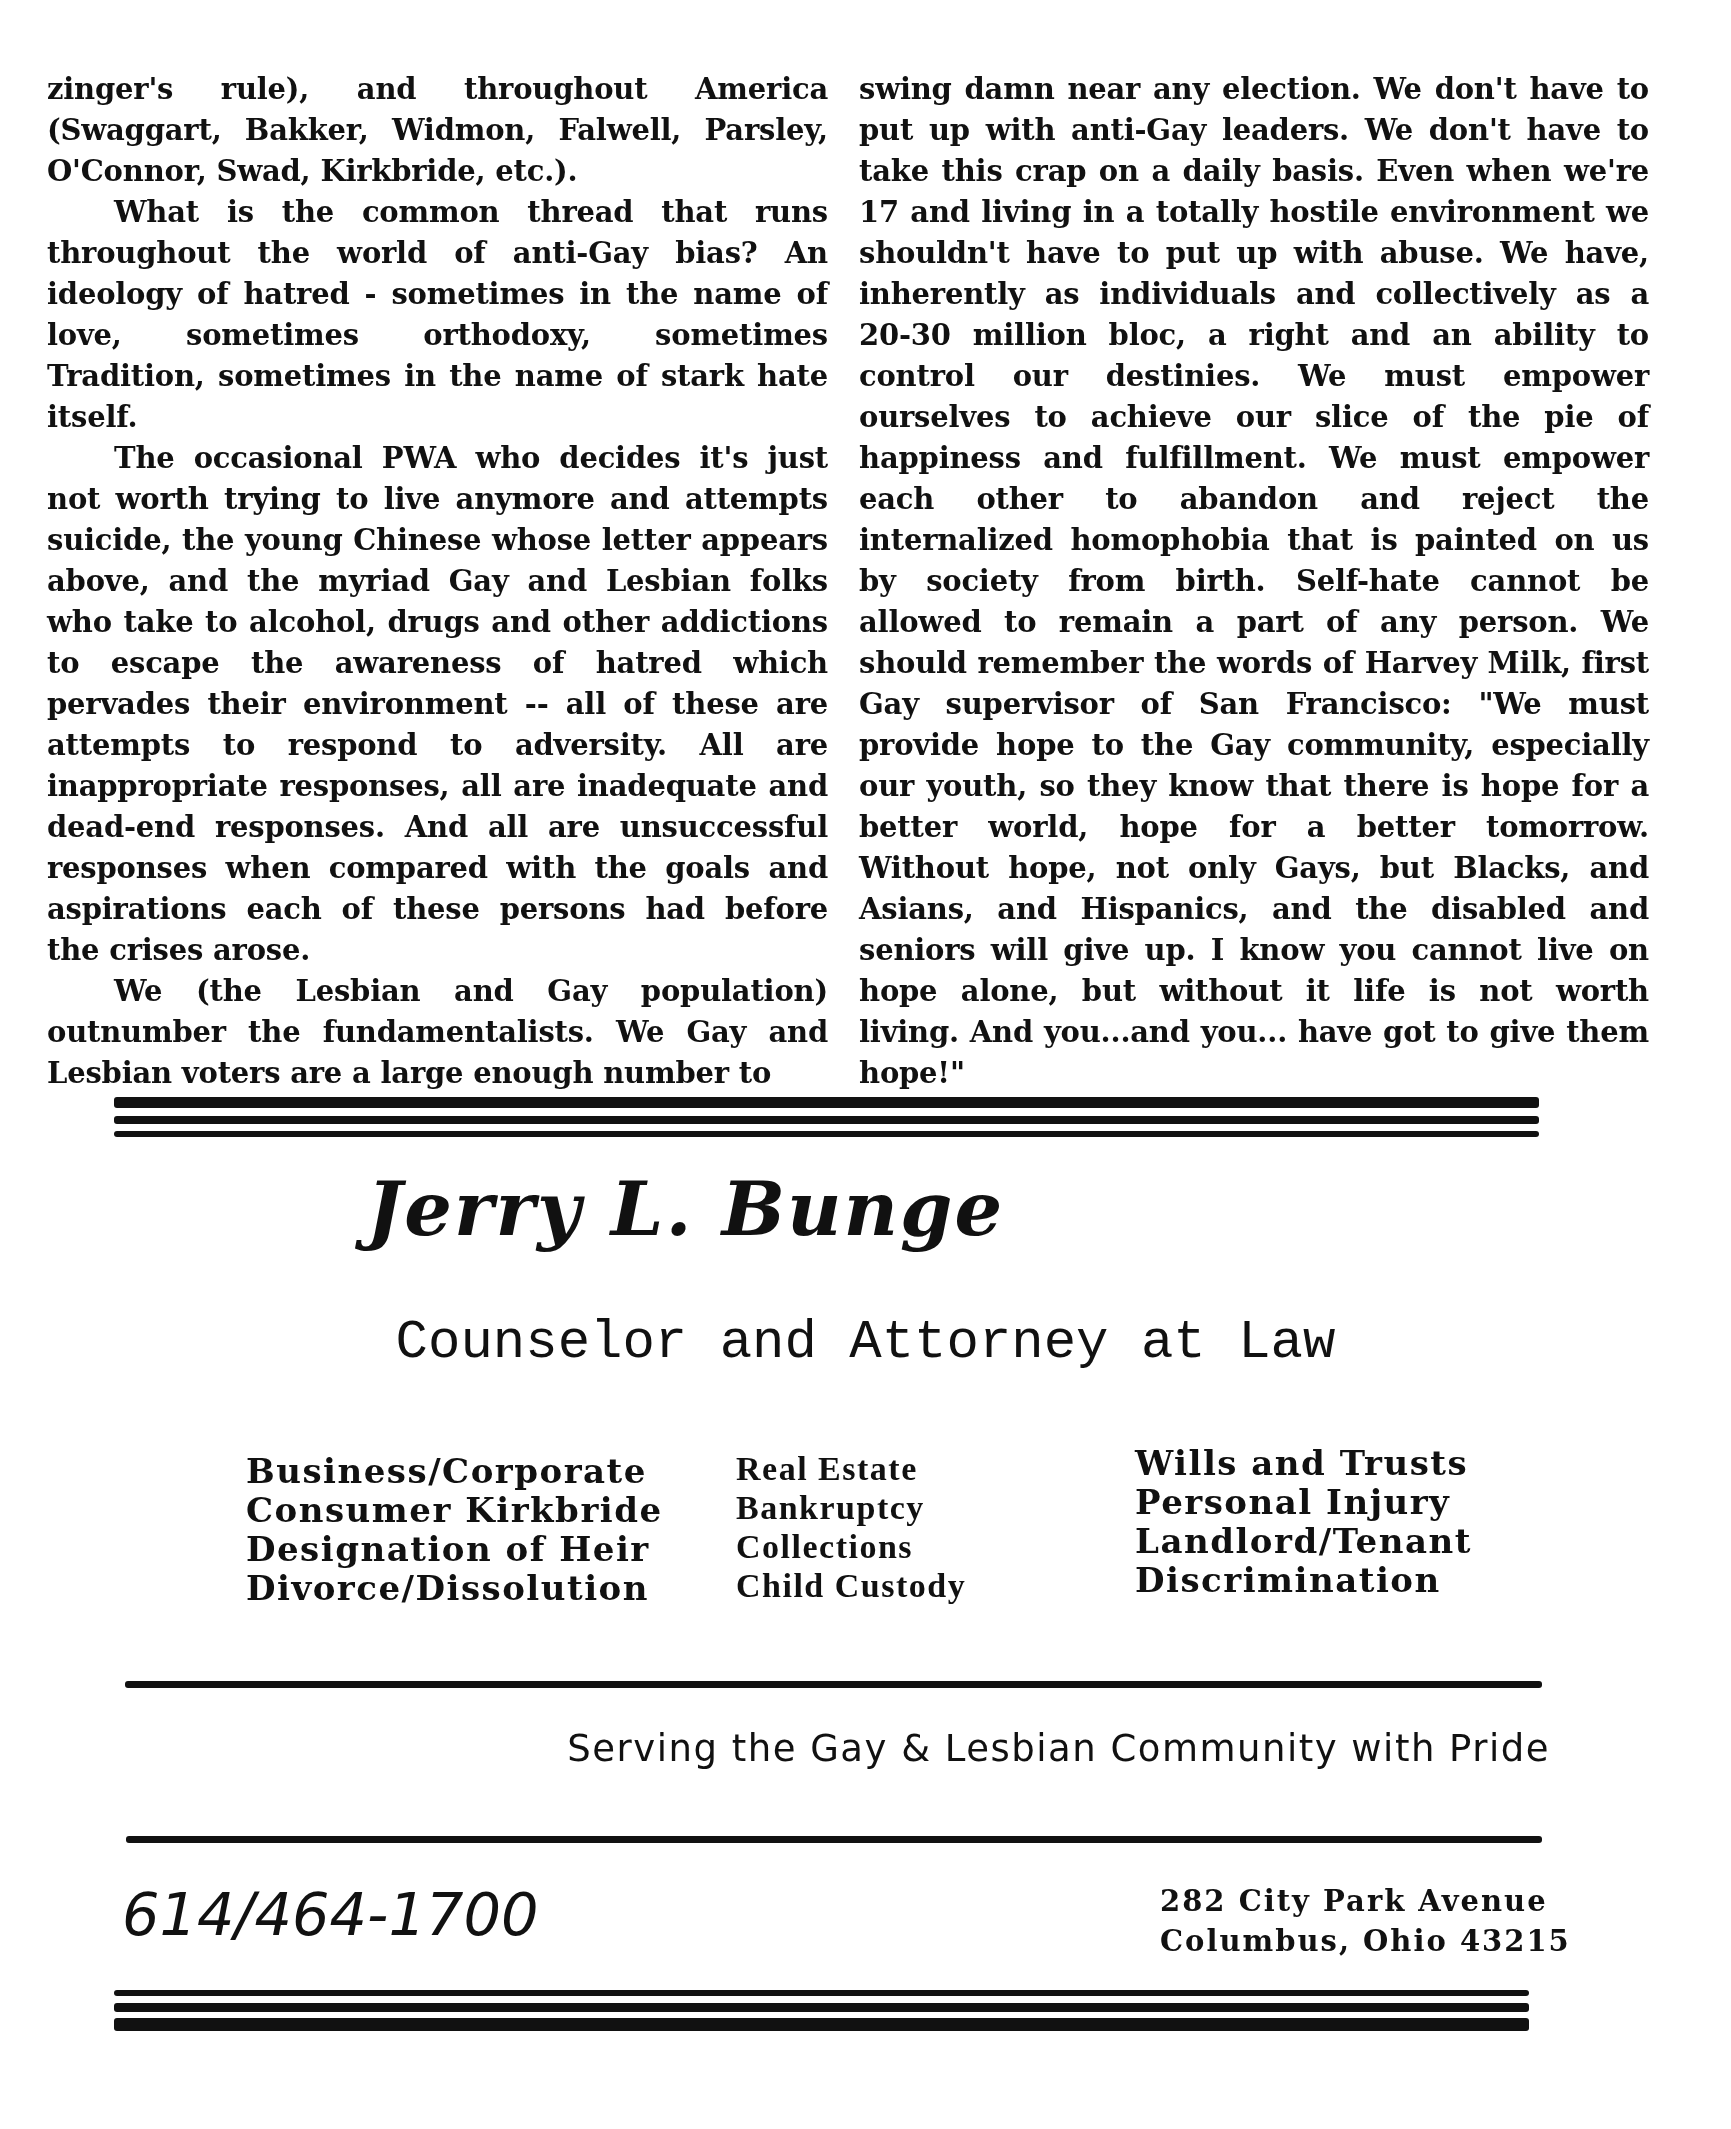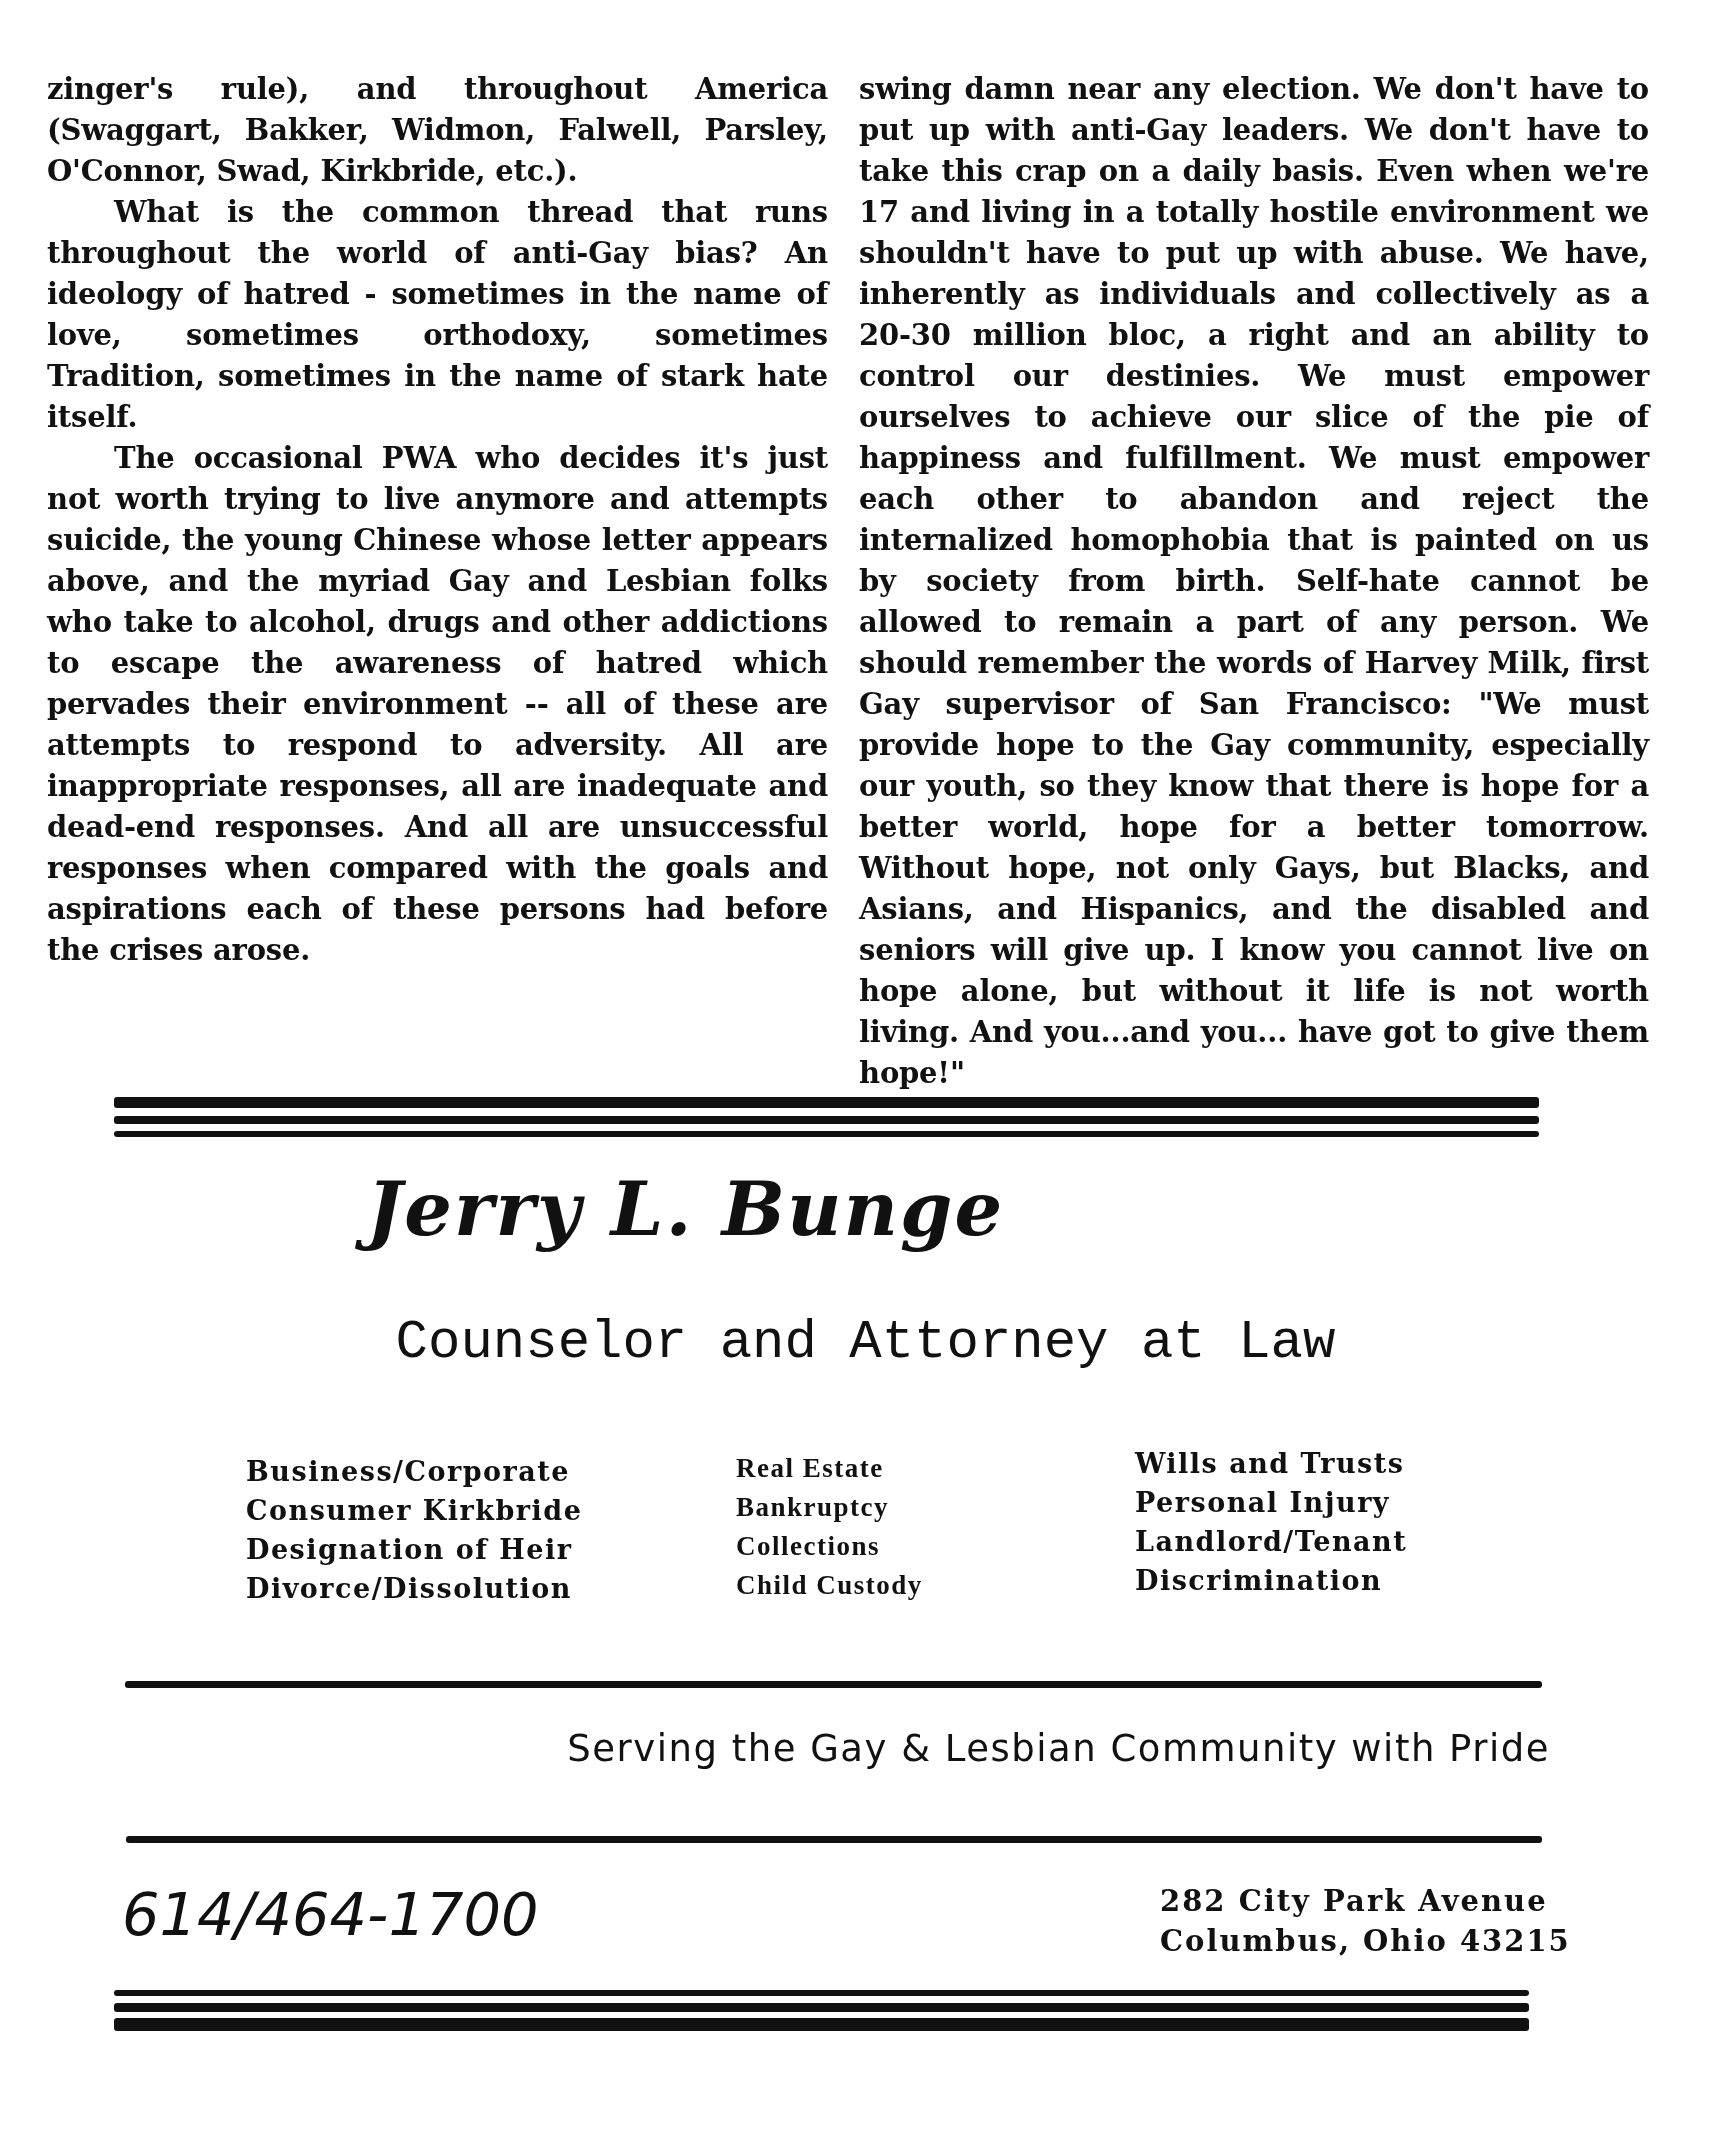--- a/index.html
+++ b/index.html
@@ -19,21 +19,21 @@
     position:absolute; left:0; width:1371px; top:1165px; text-align:center;
     font-family:"DejaVu Serif", serif; font-weight:bold; font-style:italic;
     font-size:75px; letter-spacing:2px;
   }
   .subtitle {
     position:absolute; left:0; width:1731px; top:1312px; text-align:center;
     font-family:Liberation Mono, monospace; font-size:54px; font-weight:normal;
   }
   .svc-col {
     position:absolute; top:1452px;
-    font-family:"DejaVu Serif", serif; font-weight:bold; font-size:27px; line-height:39px;
+    font-family:"DejaVu Serif", serif; font-weight:bold; font-size:34px; line-height:39px;
     letter-spacing:1.5px;
   }
   .svc-col div { white-space:nowrap; }
   #svc-1 { left:246px; }
   #svc-2 { left:736px; top:1449px;font-family:Liberation Serif, serif; }
   #svc-3 { left:1135px; top:1444px; }
   .tagline {
     position:absolute; left:120px; width:1430px; top:1727px; text-align:right;
     font-family:"DejaVu Sans", sans-serif; font-size:37px;
     letter-spacing:1.5px; white-space:nowrap;
@@ -48,20 +48,21 @@
     letter-spacing:2px;
   }
 </style>
 </head>
 <body>
 
 <div id="col-left" class="col">
   <p>zinger's rule), and throughout America (Swaggart, Bakker, Widmon, Falwell, Parsley, O'Connor, Swad, Kirkbride, etc.).</p>
   <p class="indent">What is the common thread that runs throughout the world of anti-Gay bias? An ideology of hatred - sometimes in the name of love, sometimes orthodoxy, sometimes Tradition, sometimes in the name of stark hate itself.</p>
   <p class="indent">The occasional PWA who decides it's just not worth trying to live anymore and attempts suicide, the young Chinese whose letter appears above, and the myriad Gay and Lesbian folks who take to alcohol, drugs and other addictions to escape the awareness of hatred which pervades their environment -- all of these are attempts to respond to adversity. All are inappropriate responses, all are inadequate and dead-end responses. And all are unsuccessful responses when compared with the goals and aspirations each of these persons had before the crises arose.</p>
+  <p class="indent">We (the Lesbian and Gay population) outnumber the fundamentalists. We Gay and Lesbian voters are a large enough number to</p>
 </div>
 
 <div id="col-right" class="col">
   <p>swing damn near any election. We don't have to put up with anti-Gay leaders. We don't have to take this crap on a daily basis. Even when we're 17 and living in a totally hostile environment we shouldn't have to put up with abuse. We have, inherently as individuals and collectively as a 20-30 million bloc, a right and an ability to control our destinies. We must empower ourselves to achieve our slice of the pie of happiness and fulfillment. We must empower each other to abandon and reject the internalized homophobia that is painted on us by society from birth. Self-hate cannot be allowed to remain a part of any person. We should remember the words of Harvey Milk, first Gay supervisor of San Francisco: "We must provide hope to the Gay community, especially our youth, so they know that there is hope for a better world, hope for a better tomorrow. Without hope, not only Gays, but Blacks, and Asians, and Hispanics, and the disabled and seniors will give up. I know you cannot live on hope alone, but without it life is not worth living. And you...and you... have got to give them hope!"</p>
 </div>
 
 <div>
   <div class="rule" style="left:114px; top:1097px; width:1425px; height:11px;"></div>
   <div class="rule" style="left:114px; top:1116px; width:1425px; height:8px;"></div>
   <div class="rule" style="left:114px; top:1131px; width:1425px; height:5.5px;"></div>

